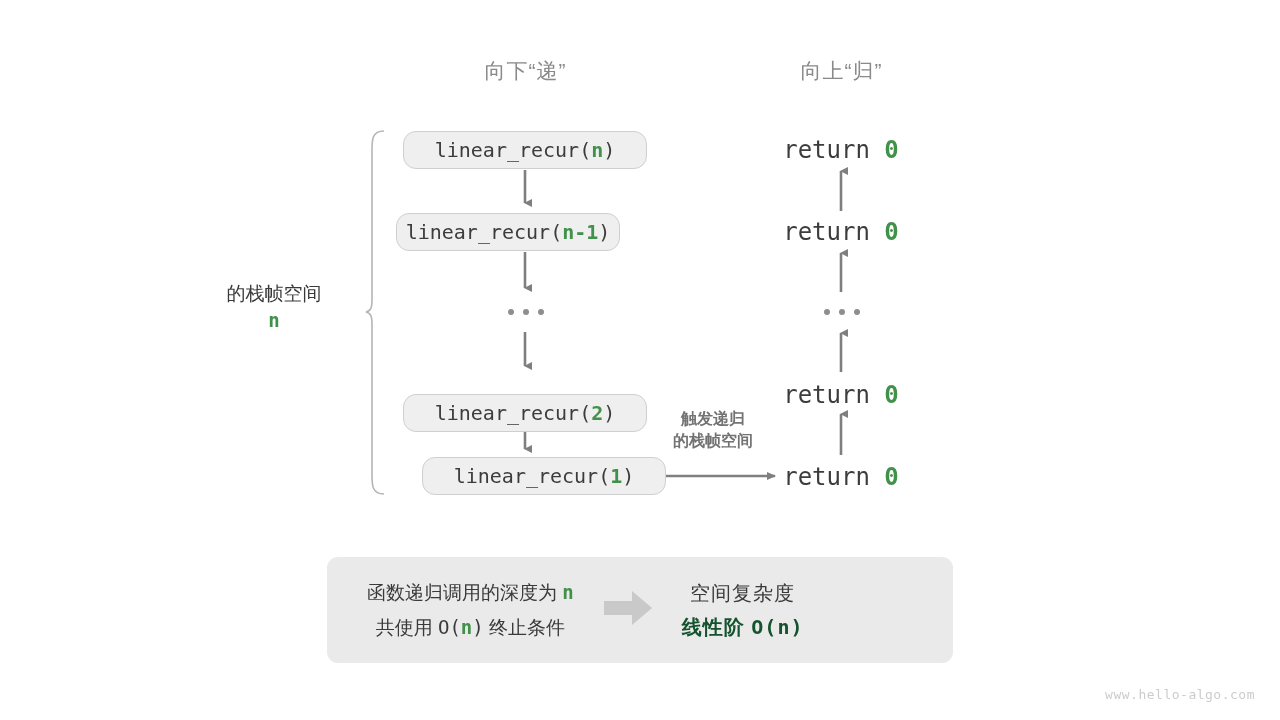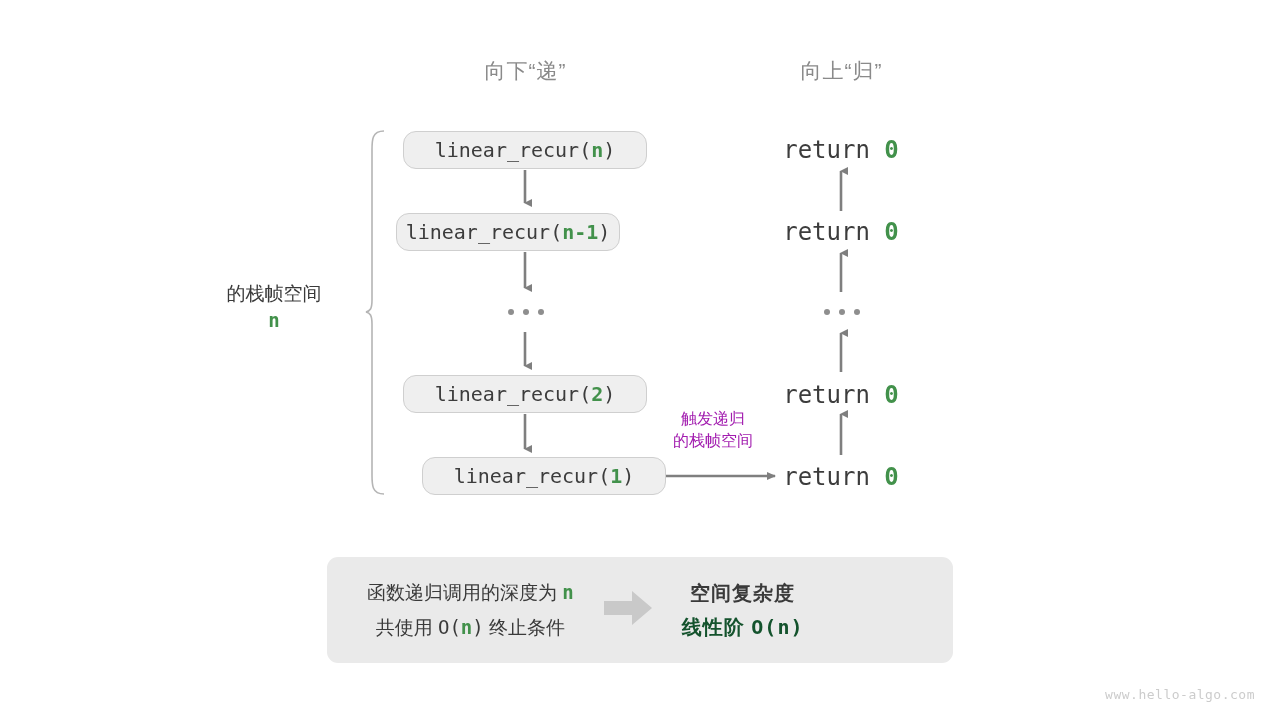--- a/index.html
+++ b/index.html
@@ -85,22 +85,22 @@
     font-weight: bold;
     color: #42914b;
     font-family: "DejaVu Sans Mono", "Liberation Mono", monospace;
     display: block;
     line-height: 26px;
   }
 
   
   .mid-note {
     font-size: 16px;
-    font-weight: normal;
-    color: #a21caf;
+    font-weight: bold;
+    color: #737373;
     line-height: 22px;
     text-align: center;
     white-space: nowrap;
   }
 
   
   .summary {
     box-sizing: border-box;
     background: #eaeaea;
     border-radius: 11px;
@@ -123,21 +123,21 @@
   .summary-left .nv { color: #42914b; font-weight: bold; }
 
   .summary-arrow { flex: 0 0 auto; padding: 0 28px; }
 
   .summary-right {
     flex: 0 0 auto;
     text-align: center;
   }
   .summary-right .title {
     font-size: 20px;
-    font-weight: bold;
+    font-weight: normal;
     color: #3a3a3a;
     line-height: 34px;
     white-space: nowrap;
     letter-spacing: 1px;
   }
   .summary-right .order {
     font-size: 20px;
     font-weight: bold;
     color: #14532d;
     line-height: 34px;
@@ -214,21 +214,21 @@
 <div class="abs call-box" style="left:396px; top:213px; width:224px;">
   <span>linear_recur(</span><span class="arg">n-1</span><span>)</span>
 </div>
 
 <div class="abs dots" style="left:508px; top:309px;">
   <i></i>
   <i></i>
   <i></i>
 </div>
 
-<div class="abs call-box" style="left:403px; top:375px; width:244px;">
+<div class="abs call-box" style="left:403px; top:394px; width:244px;">
   <span>linear_recur(</span><span class="arg">2</span><span>)</span>
 </div>
 
 <div class="abs call-box" style="left:422px; top:457px; width:244px;">
   <span>linear_recur(</span><span class="arg">1</span><span>)</span>
 </div>
 
 <div class="abs mid-note" style="left:653px; top:408px; width:120px;">
   <div>触发递归</div>
   <div>的栈帧空间</div>

